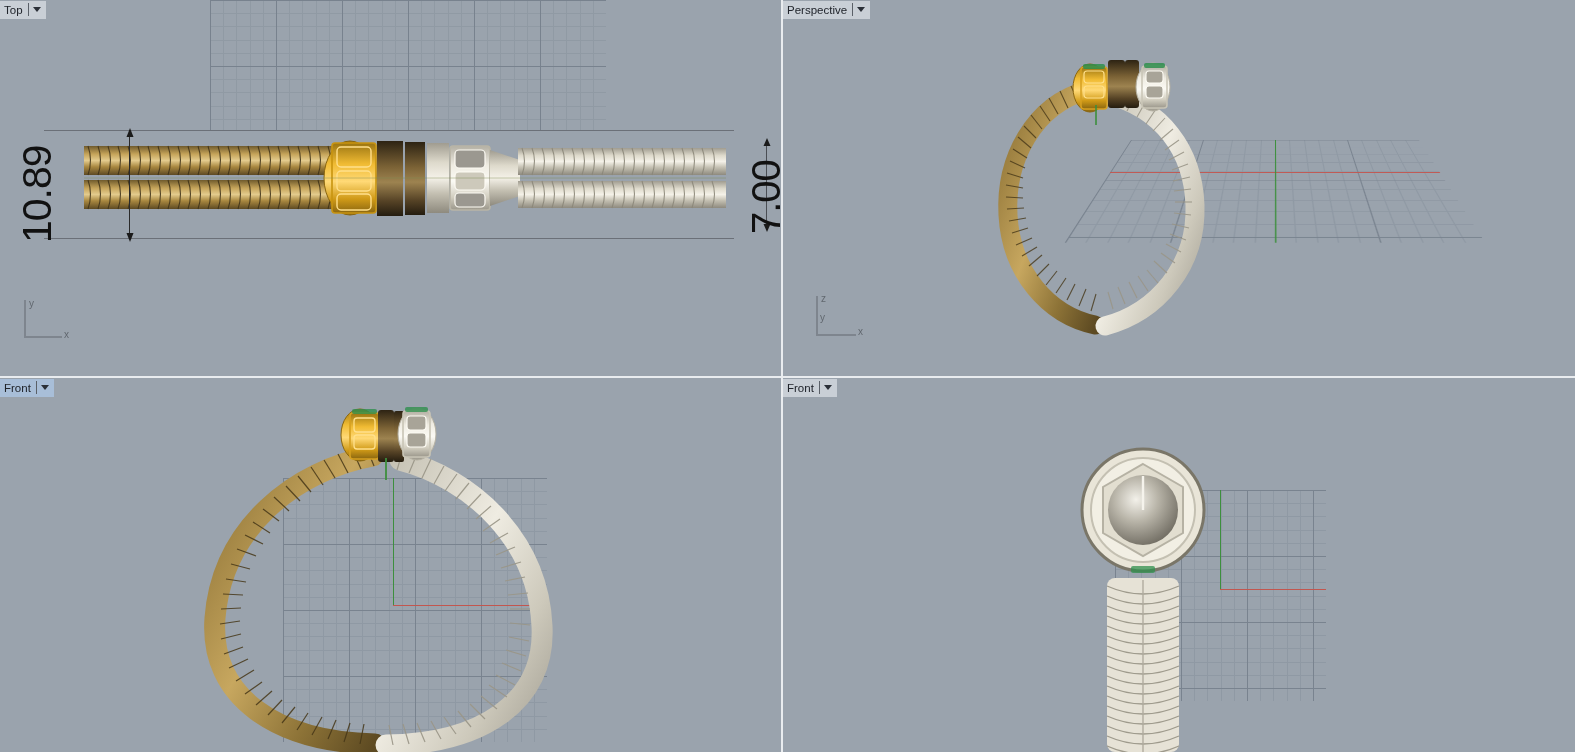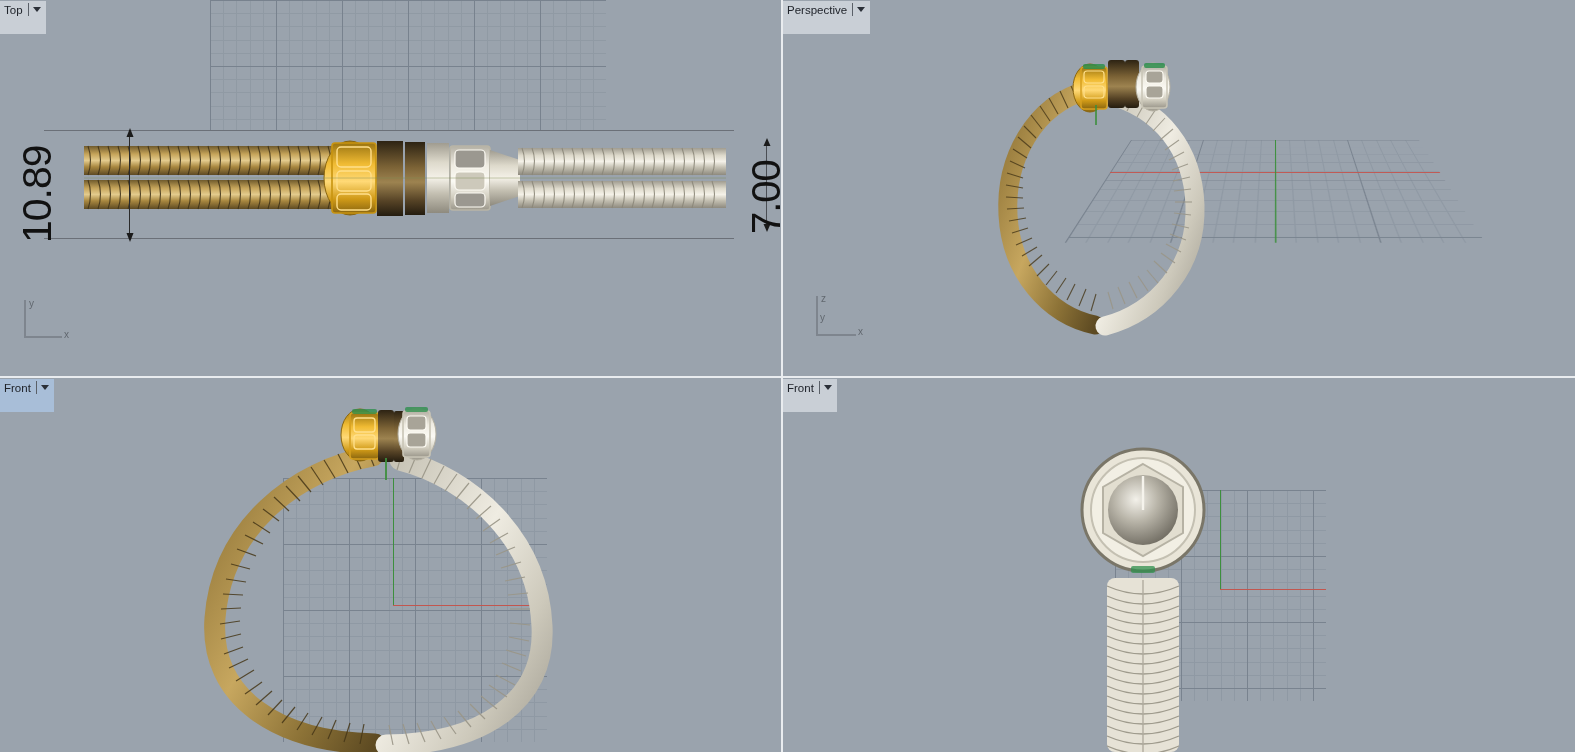--- a/index.html
+++ b/index.html
@@ -11,21 +11,21 @@
   .vp-top-left   {left:0;    top:0;   width:781px;height:376px;}
   .vp-top-right  {left:783px;top:0;   width:792px;height:376px;}
   .vp-bot-left   {left:0;    top:378px;width:781px;height:374px;}
   .vp-bot-right  {left:783px;top:378px;width:792px;height:374px;}
 
   .splitter-v{position:absolute;left:781px;top:0;width:2px;height:752px;background:#e9ecef;}
   .splitter-h{position:absolute;left:0;top:376px;width:1575px;height:2px;background:#e9ecef;}
 
   
   .vp-title{position:absolute;top:1px;left:0px;display:flex;align-items:center;
-            height:17px;padding:0 2px 16px 4px;background:#c9cfd6;
+            height:17px;padding:0 2px 1px 4px;background:#c9cfd6;
             font-size:11.5px;color:#20242b;white-space:nowrap;z-index:30;cursor:pointer;}
   .vp-title.active{background:#a8bed8;}
   .vp-title .sep{display:inline-block;width:1px;height:13px;background:#5a6068;margin:0 4px 0 5px;}
   .vp-title .caret{display:inline-block;width:0;height:0;border-left:4.5px solid transparent;
             border-right:4.5px solid transparent;border-top:5px solid #2b3038;margin-right:3px;}
 
   
   .grid{position:absolute;}
   .grid .minor{position:absolute;inset:0;}
   .grid .major{position:absolute;inset:0;}

